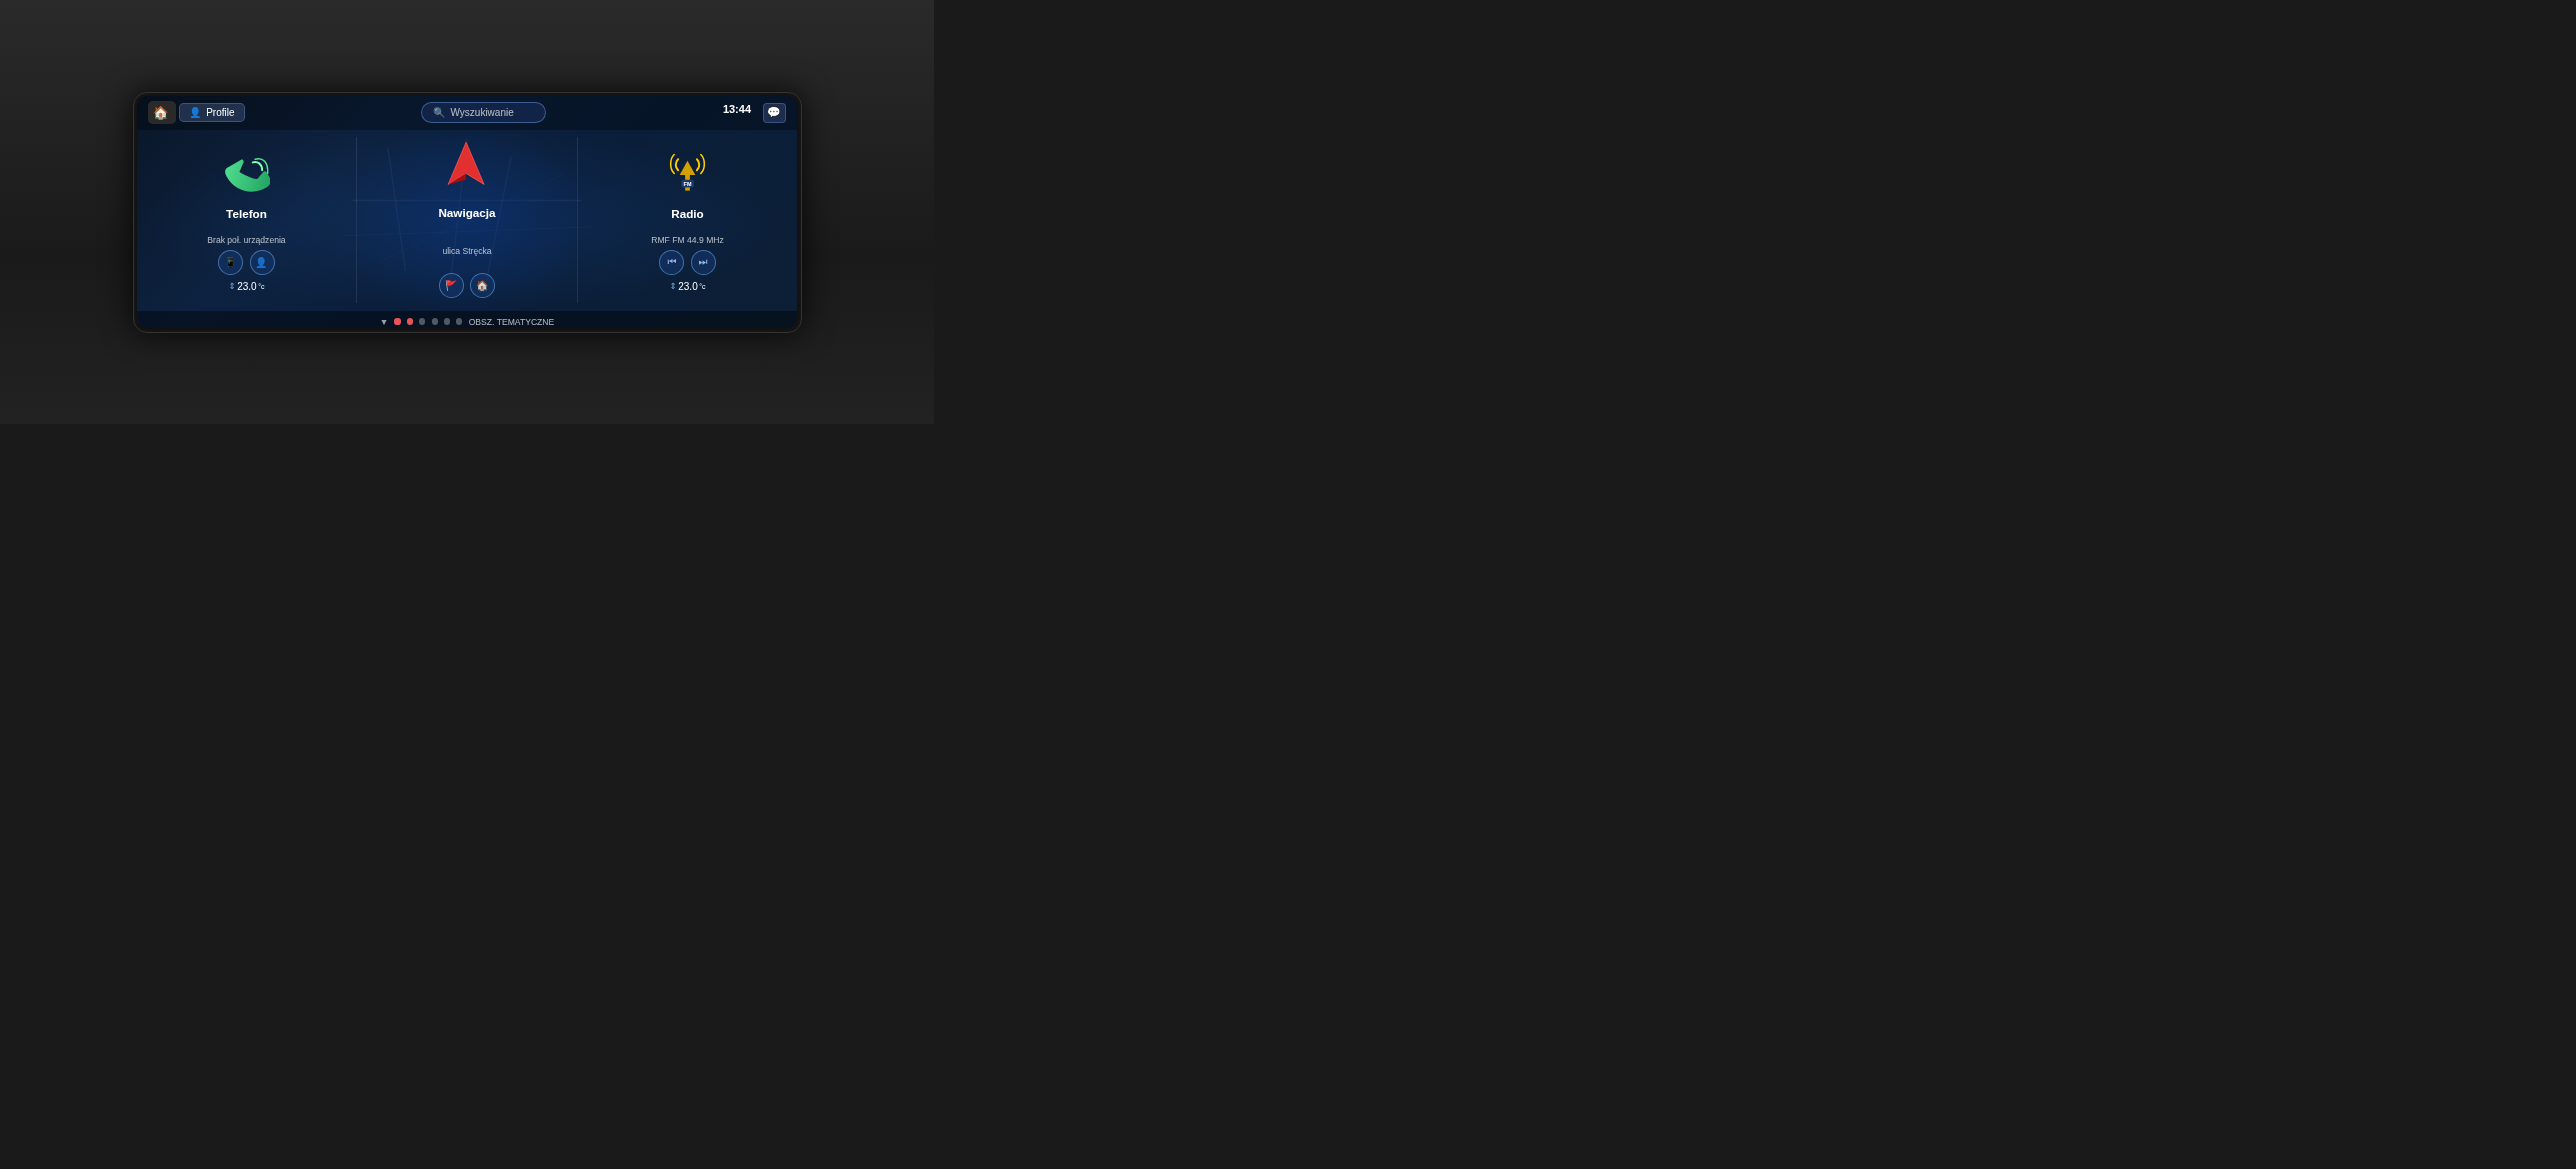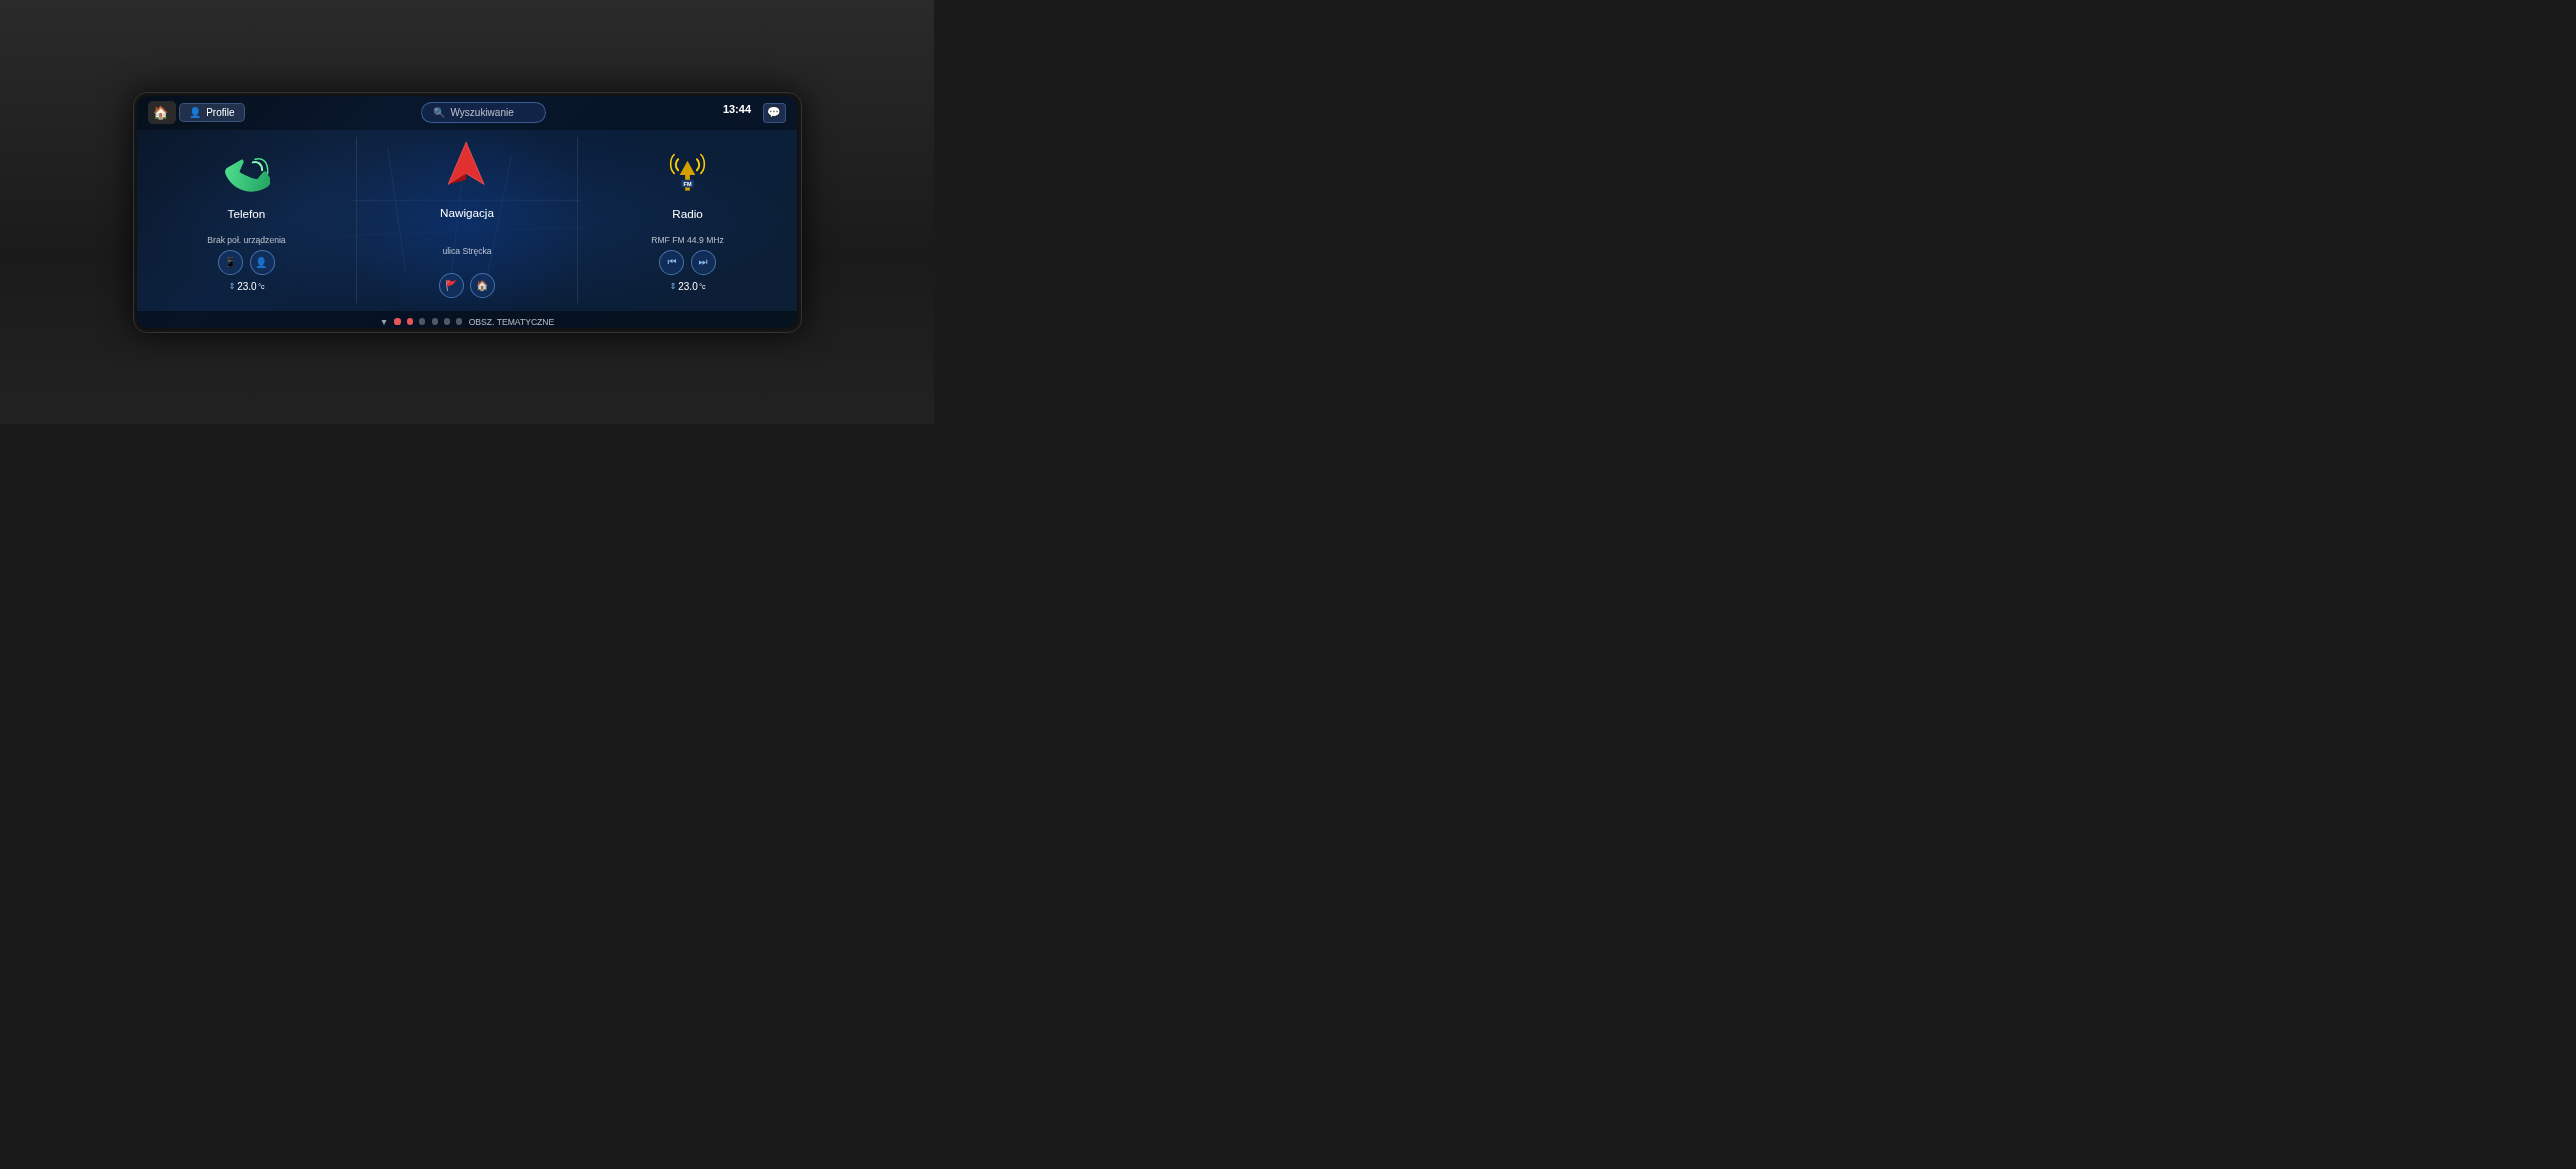--- a/index.html
+++ b/index.html
@@ -162,21 +162,21 @@
       height: 54px;
       display: flex;
       align-items: center;
       justify-content: center;
       margin-bottom: 3.1px;
     }
 
     .panel-title {
       color: white;
       font-size: 11.7px;
-      font-weight: normal;
+      font-weight: bold;
       text-align: center;
       margin-bottom: 15px;
     }
 
     .panel-subtitle {
       color: rgba(255,255,255,0.7);
       font-size: 8.6px;
       text-align: center;
       margin-bottom: 4.7px;
     }

